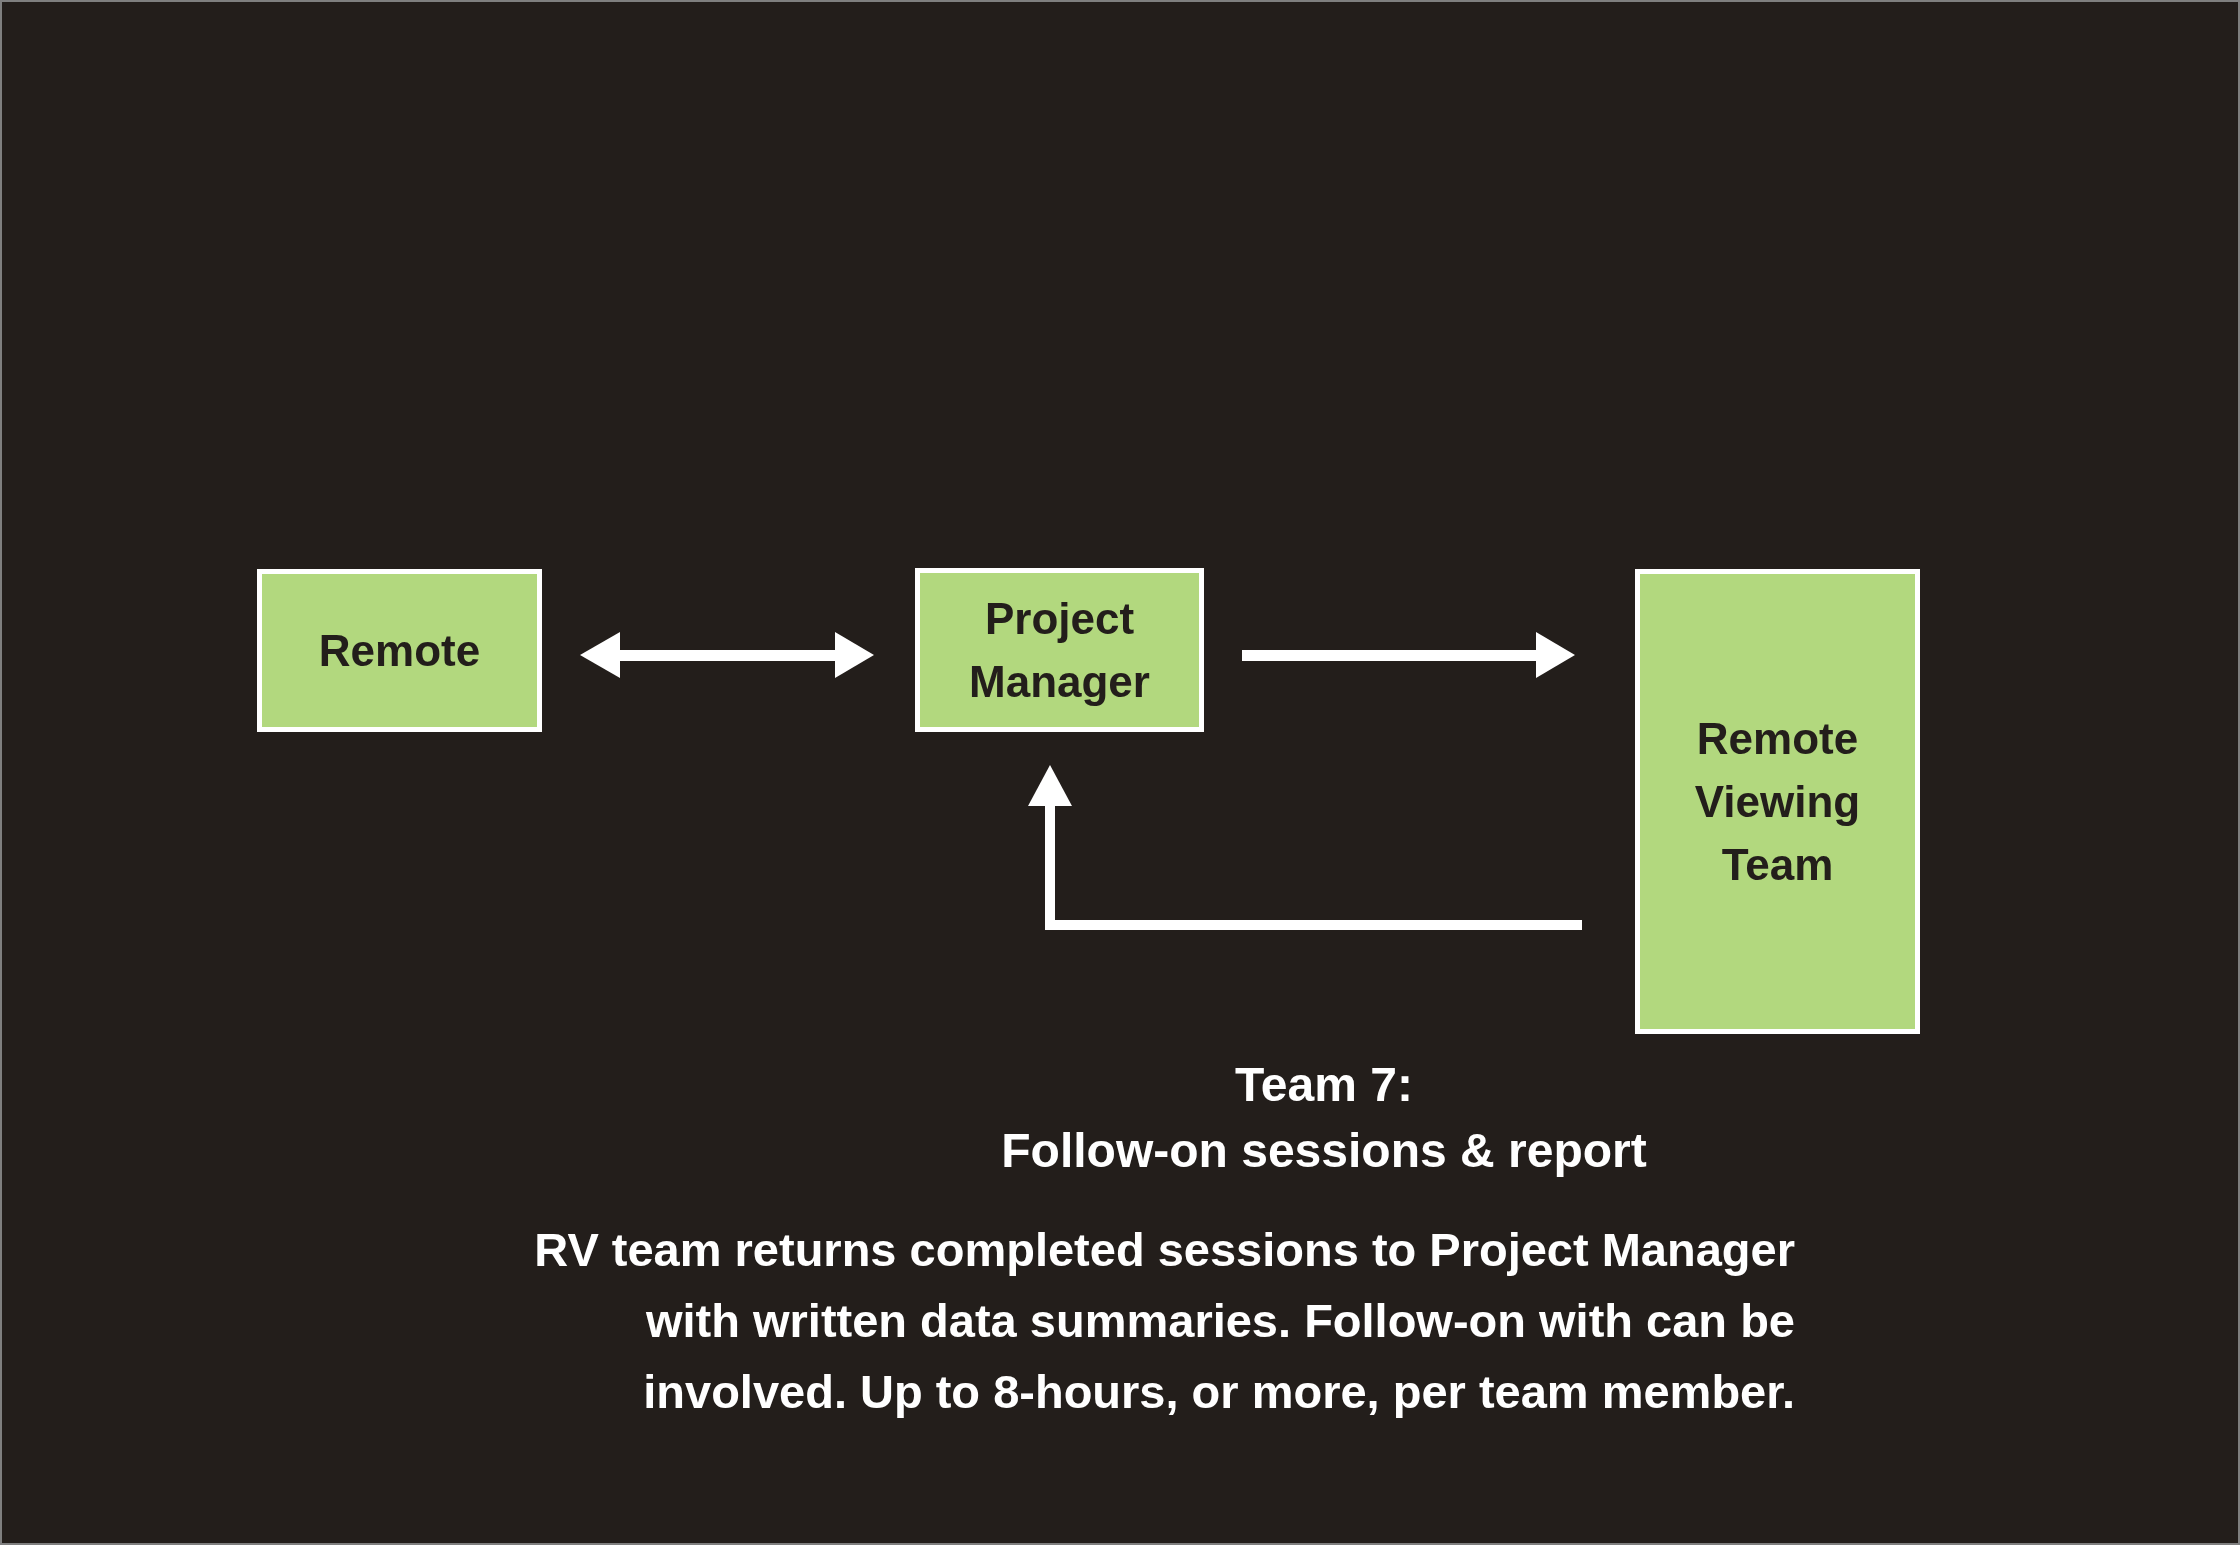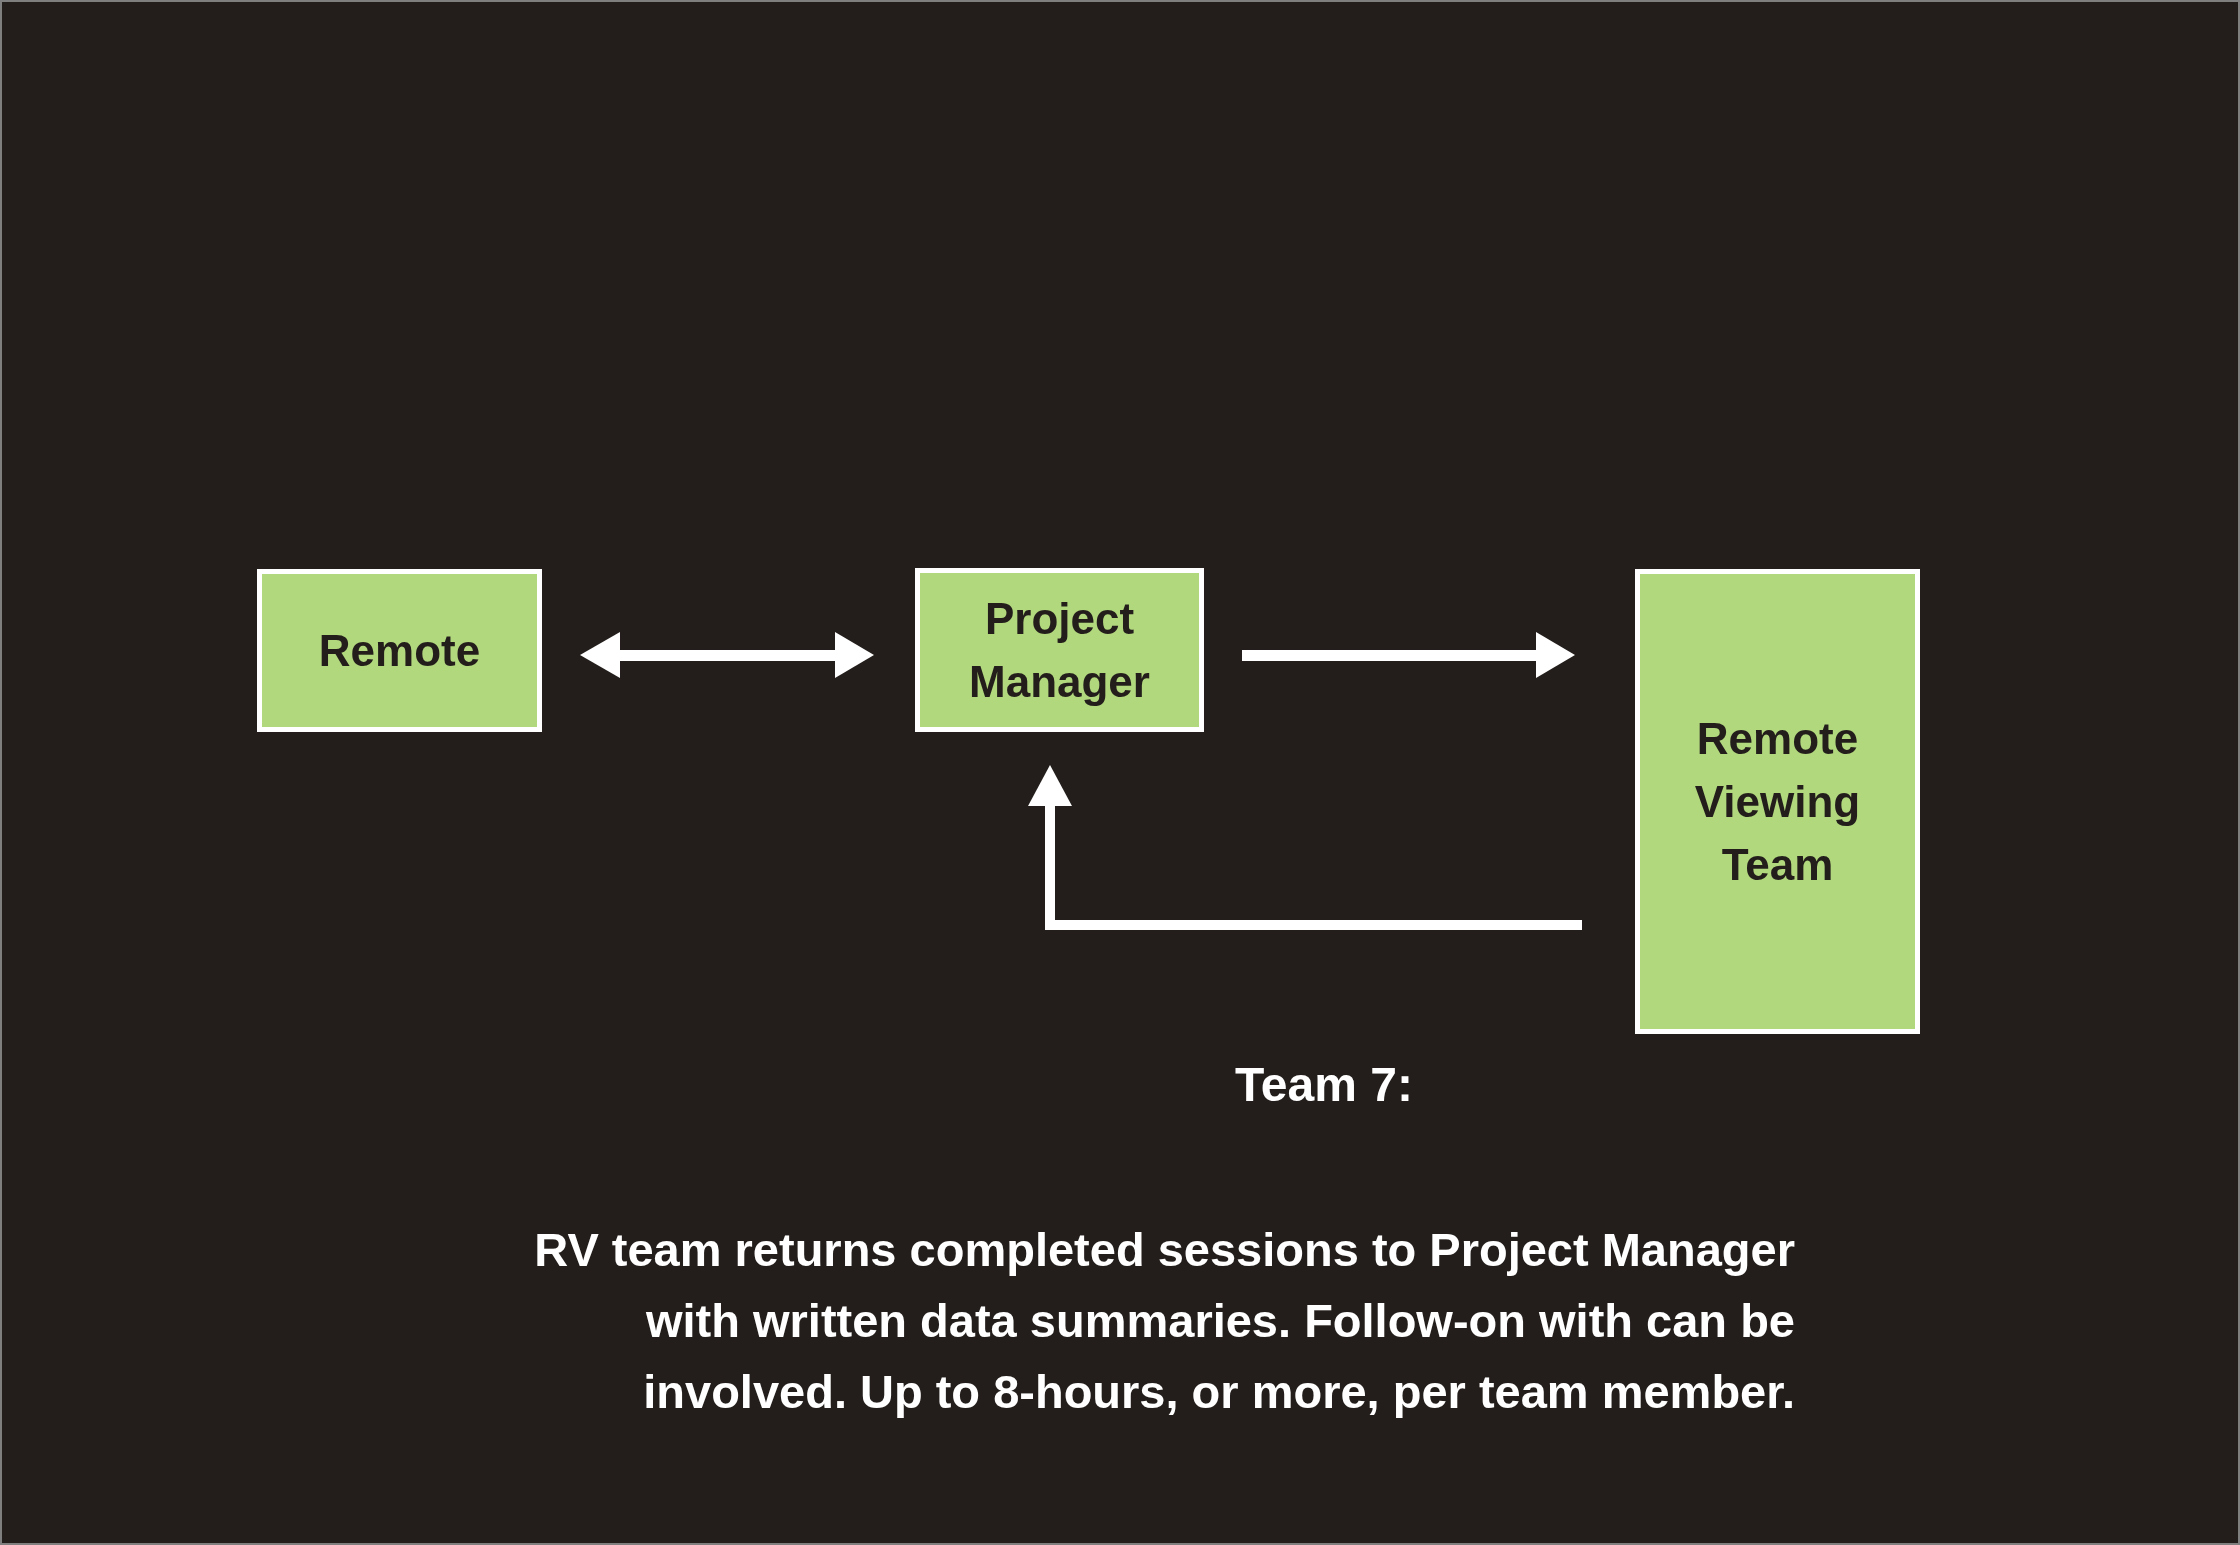--- a/index.html
+++ b/index.html
@@ -131,20 +131,21 @@
     <div class="shaft-h"></div>
     <div class="tri tri-right"></div>
   </div>
 
   <div class="tri-up"></div>
   <div class="feedback-vline"></div>
   <div class="feedback-hline"></div>
 
   <div class="caption">
     <div>Team 7:</div>
+    <div>Follow-on sessions &amp; report</div>
   </div>
 
   <div class="body-text">
     <div>RV team returns completed sessions to Project Manager</div>
     <div>with written data summaries. Follow-on with can be</div>
     <div>involved. Up to 8-hours, or more, per team member.</div>
   </div>
 
 </div>
 

